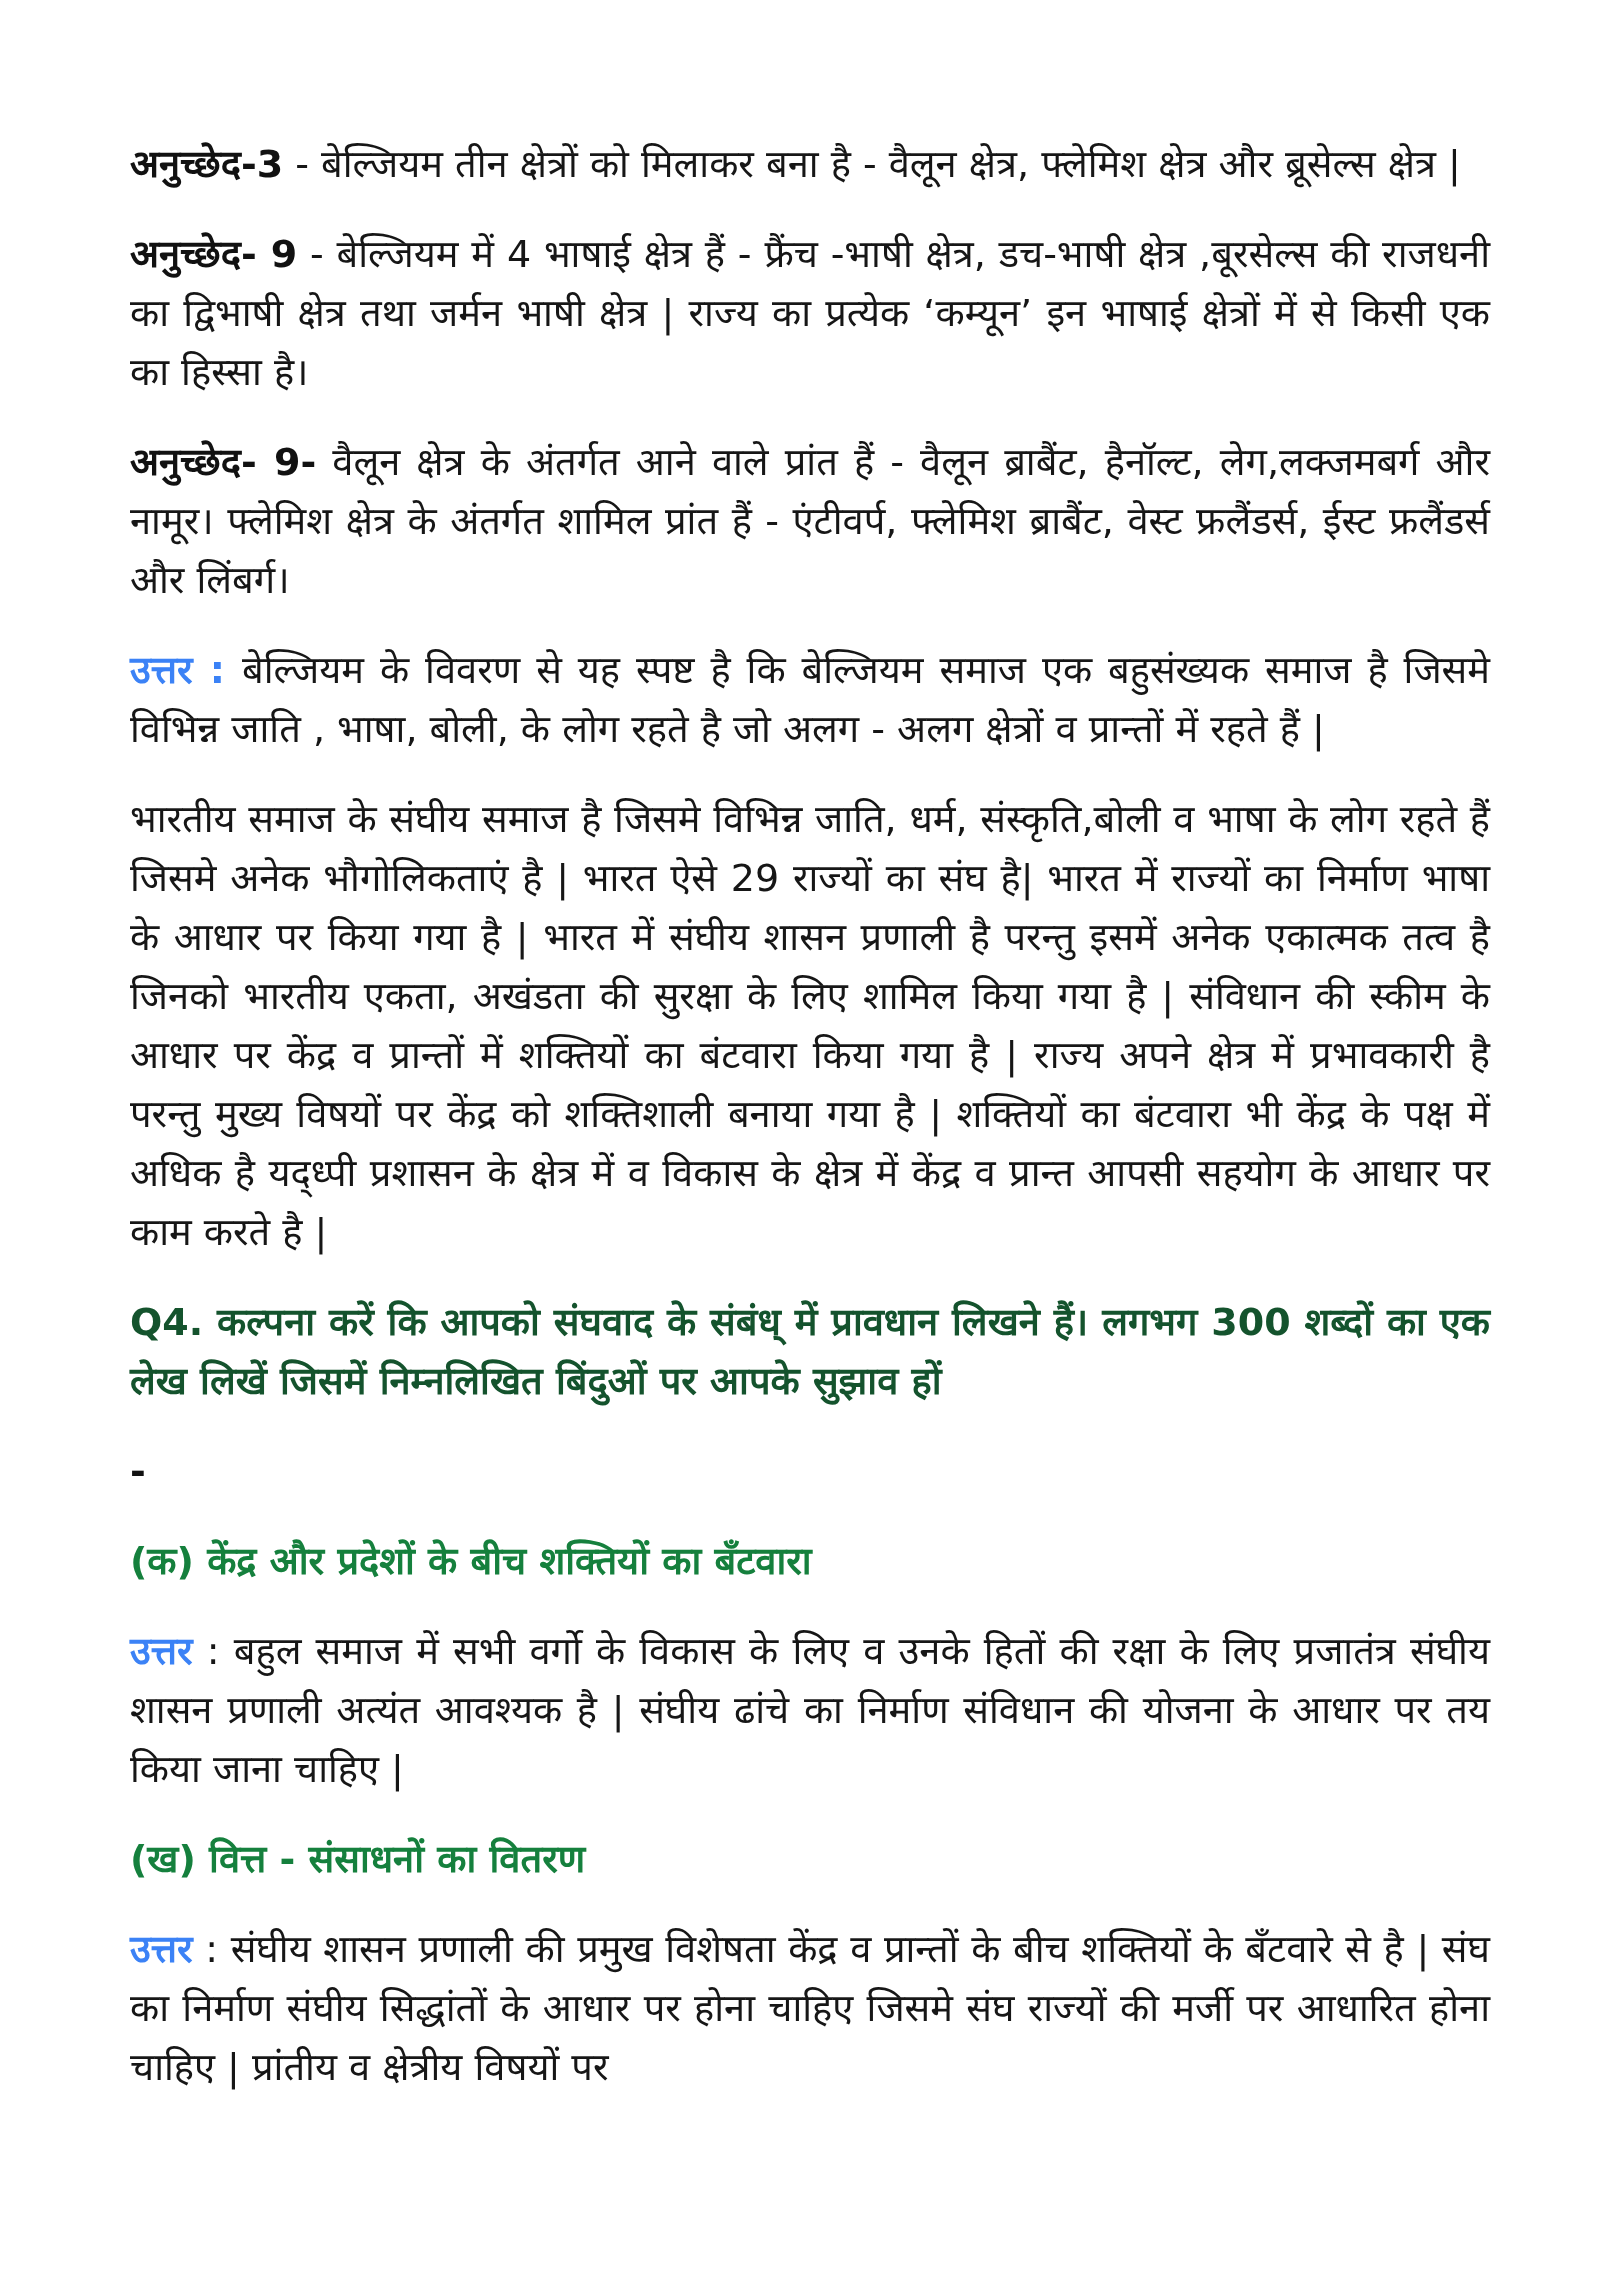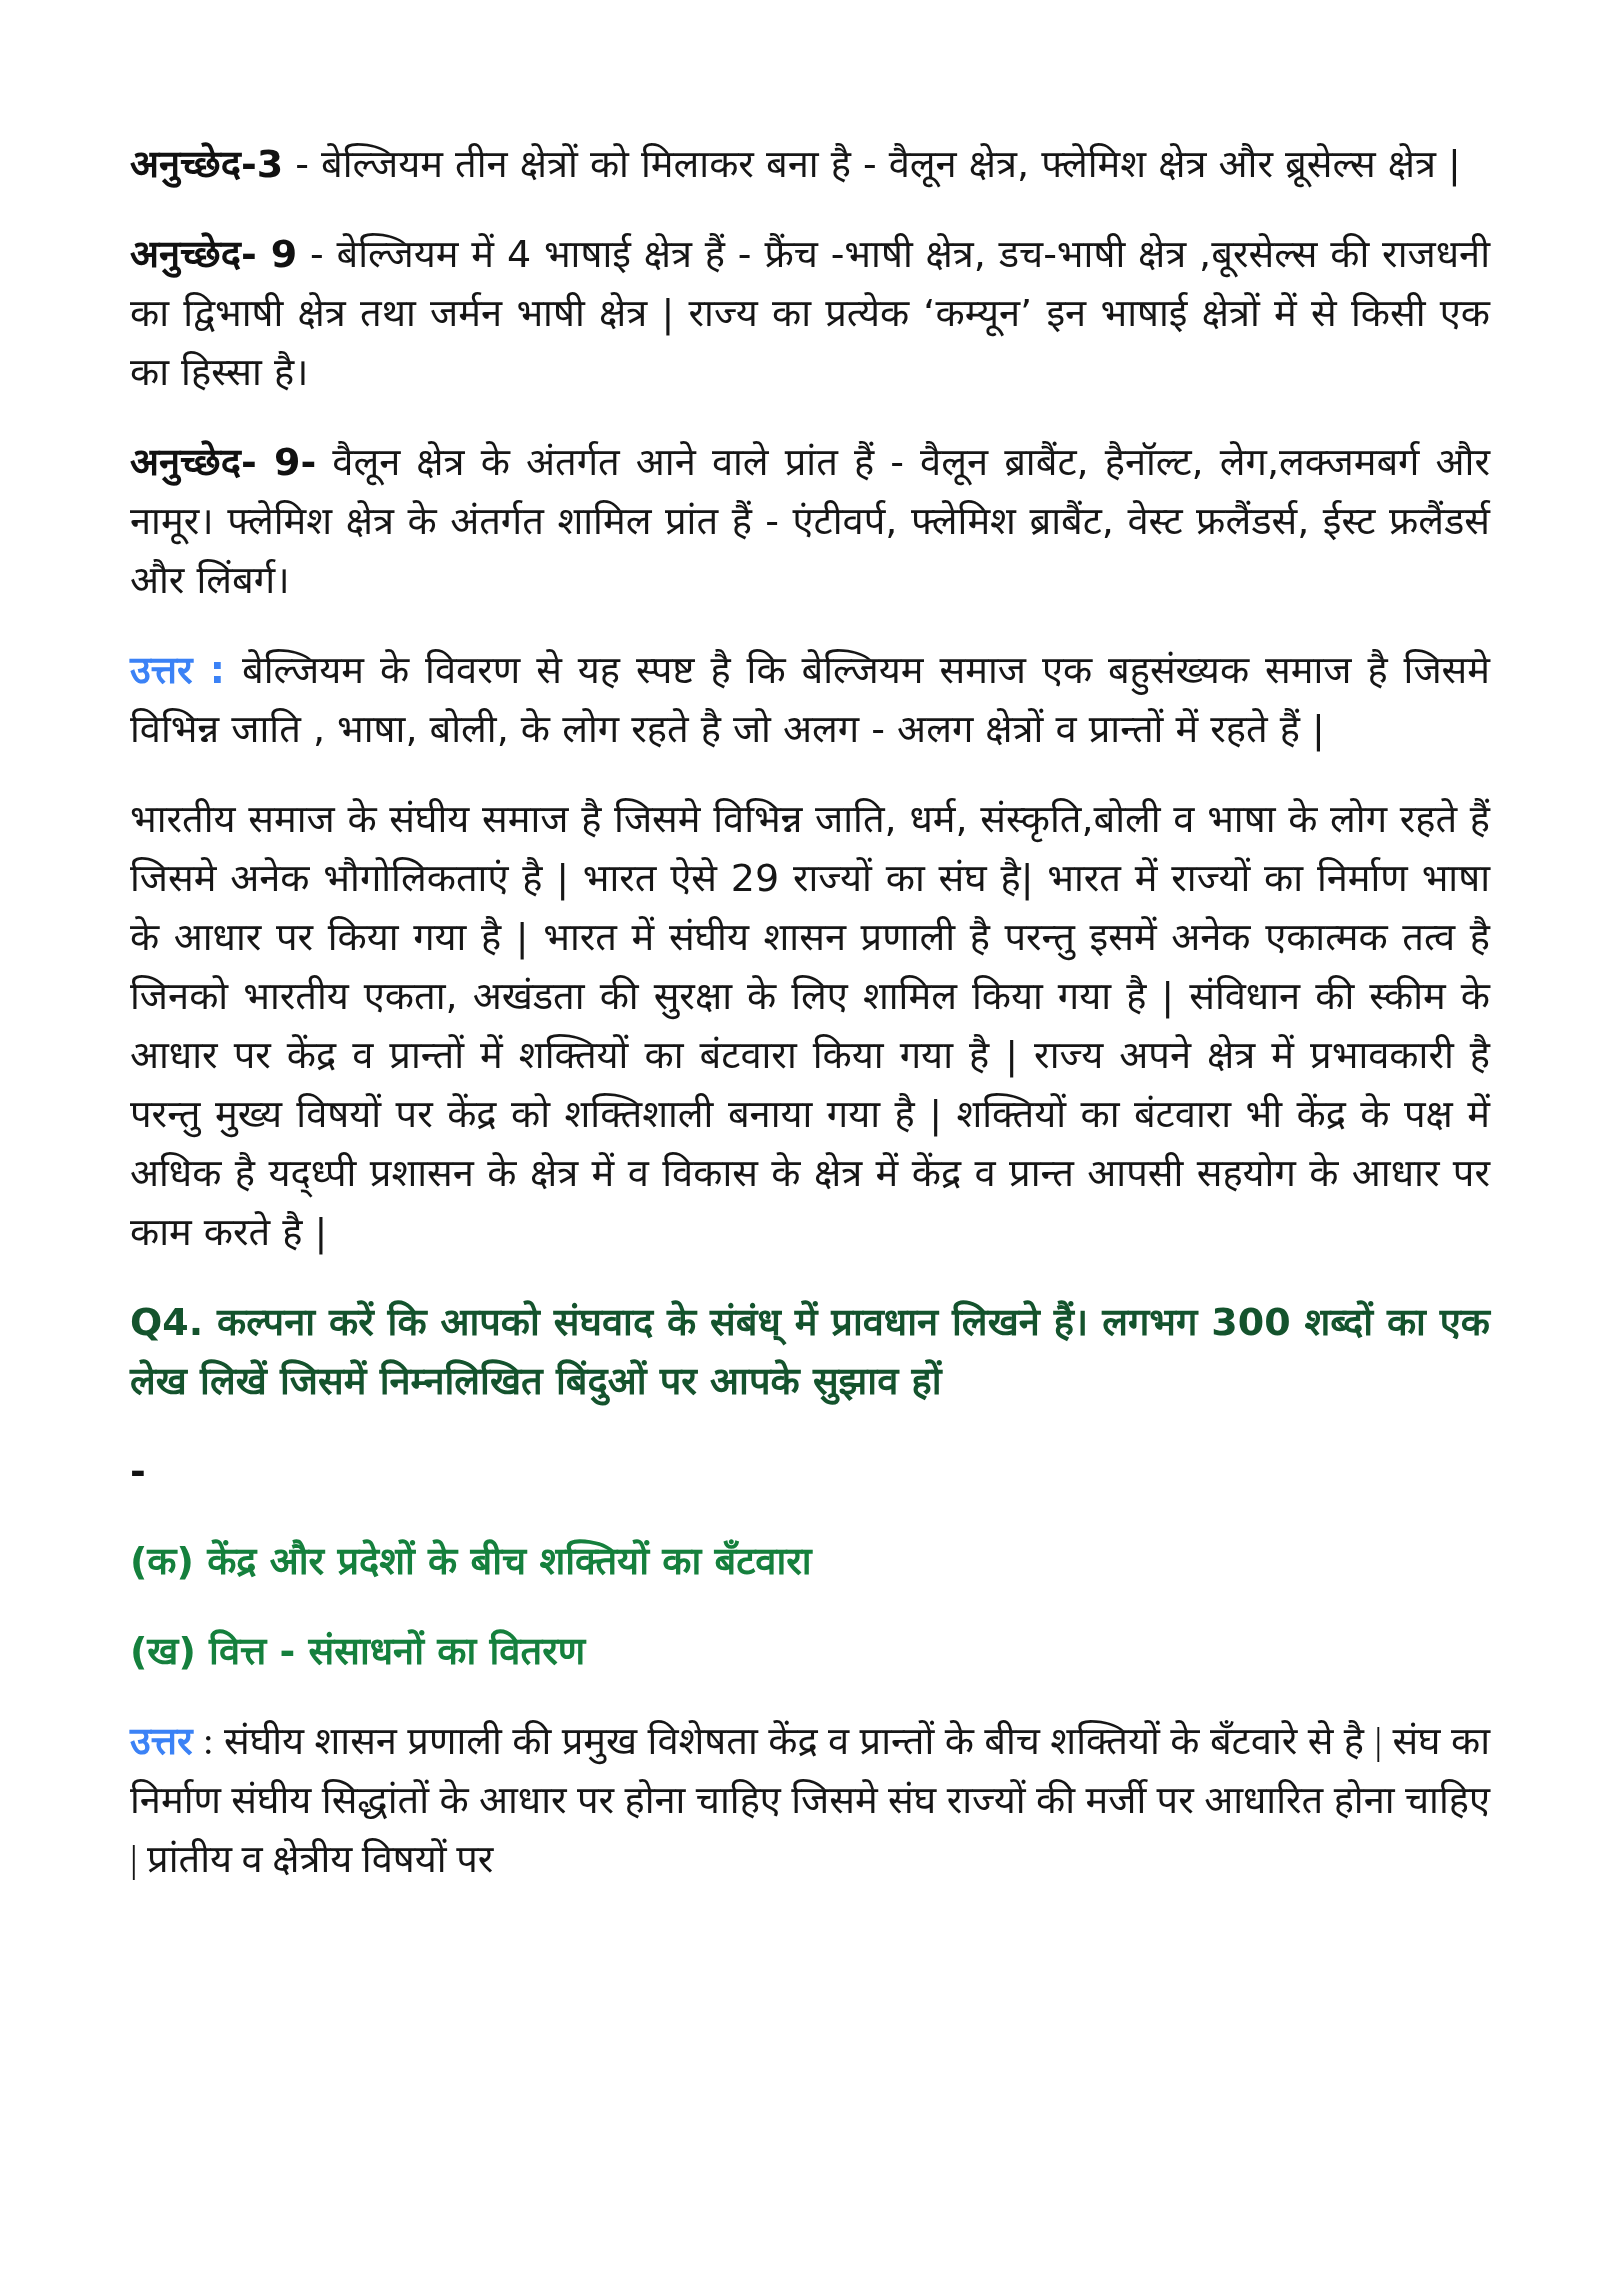--- a/index.html
+++ b/index.html
@@ -18,21 +18,21 @@
     color: #161616;
     overflow: hidden;
   }
   .doc-page {
     width: 100%;
   }
   p.para {
     margin: 0 0 31px 0;
     text-align: justify;
   }
-  p.para:last-child { margin-bottom: 0; font-family: Liberation Serif, serif; }
+  p.para:last-child { margin-bottom: 0; }
   .lbl-bold {
     font-weight: 700;
     color: #111111;
   }
   .lbl-red {
     font-weight: 700;
     color: #3b82f6;
   }
   .heading-bold {
     font-weight: 700;
@@ -65,19 +65,20 @@
   <p class="para"><span class="lbl-red">उत्तर</span><span class="lbl-red"> : </span><span>बेल्जियम के विवरण से यह स्पष्ट है कि बेल्जियम समाज एक बहुसंख्यक समाज है जिसमे विभिन्न जाति , भाषा, बोली, के लोग रहते है जो अलग - अलग क्षेत्रों व प्रान्तों में रहते हैं |</span></p>
 
   <p class="para"><span>भारतीय समाज के संघीय समाज है जिसमे विभिन्न जाति, धर्म, संस्कृति,बोली व भाषा के लोग रहते हैं जिसमे अनेक भौगोलिकताएं है | भारत ऐसे 29 राज्यों का संघ है| भारत में राज्यों का निर्माण भाषा के आधार पर किया गया है | भारत में संघीय शासन प्रणाली है परन्तु इसमें अनेक एकात्मक तत्व है जिनको भारतीय एकता, अखंडता की सुरक्षा के लिए शामिल किया गया है | संविधान की स्कीम के आधार पर केंद्र व प्रान्तों में शक्तियों का बंटवारा किया गया है | राज्य अपने क्षेत्र में प्रभावकारी है परन्तु मुख्य विषयों पर केंद्र को शक्तिशाली बनाया गया है | शक्तियों का बंटवारा भी केंद्र के पक्ष में अधिक है यद्ध्पी प्रशासन के क्षेत्र में व विकास के क्षेत्र में केंद्र व  प्रान्त आपसी सहयोग के आधार पर काम करते है |</span></p>
 
   <p class="para q-heading"><span>Q4. कल्पना करें कि आपको संघवाद के संबंध् में प्रावधान लिखने हैं। लगभग 300 शब्दों का एक लेख लिखें जिसमें निम्नलिखित बिंदुओं पर आपके सुझाव हों</span></p>
 
   <p class="para dash-line"><span>-</span></p>
 
   <p class="para heading-bold"><span>(क) केंद्र और प्रदेशों के बीच शक्तियों का बँटवारा</span></p>
 
+  <p class="para"><span class="lbl-red">उत्तर</span><span> : </span><span>बहुल समाज में सभी वर्गो के विकास के लिए व उनके हितों की रक्षा के लिए प्रजातंत्र संघीय शासन प्रणाली अत्यंत आवश्यक है | संघीय ढांचे का निर्माण संविधान की योजना के आधार पर तय किया जाना चाहिए |</span></p>
 
   <p class="para heading-bold"><span>(ख) वित्त - संसाधनों का वितरण</span></p>
 
   <p class="para"><span class="lbl-red">उत्तर</span><span> : </span><span>संघीय शासन प्रणाली की प्रमुख विशेषता केंद्र व प्रान्तों के बीच शक्तियों के बँटवारे से है | संघ का निर्माण संघीय सिद्धांतों के आधार पर होना चाहिए जिसमे संघ राज्यों की मर्जी पर आधारित होना चाहिए | प्रांतीय व क्षेत्रीय विषयों पर</span></p>
 
 </div>
 
 
 </body></html>

